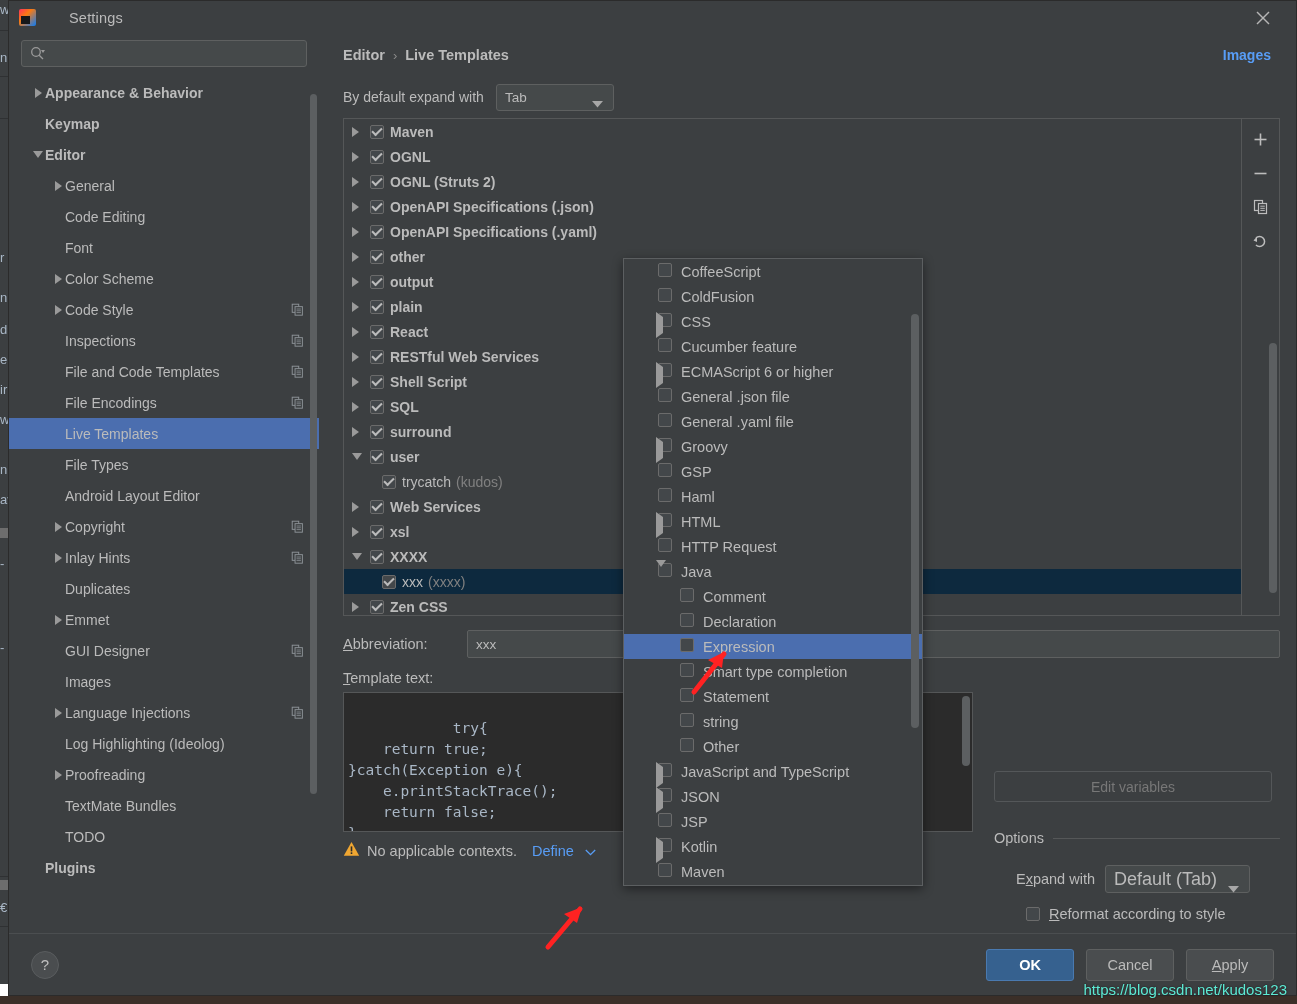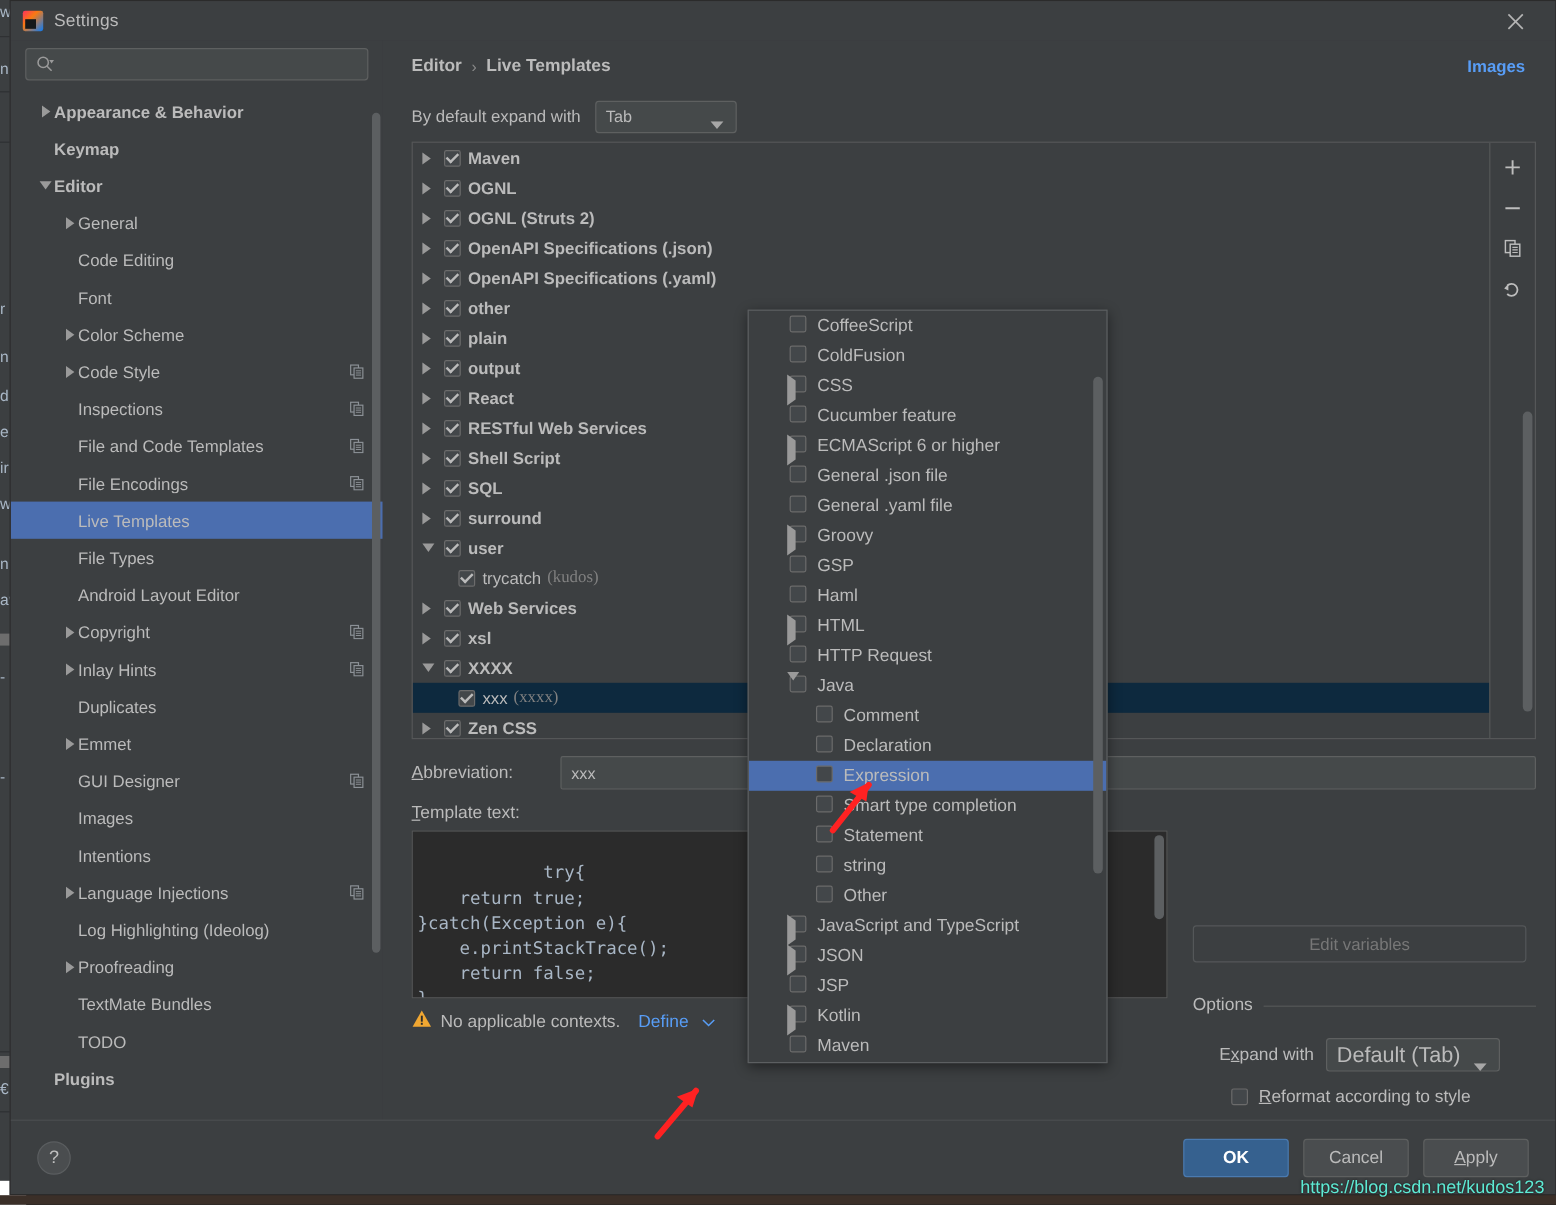--- a/index.html
+++ b/index.html
@@ -32,21 +32,21 @@
   }
 
   
   .dialog {
     position: absolute; left: 8px; top: 0px; width: 1289px; height: 996px;
     background: #3c3f41; border: 1px solid #2b2b2b;
     display: flex; flex-direction: column;
   }
   .titlebar {
     height: 33px; background: #3c3f41; display: flex; align-items: center;
-    padding-left: 10px; position: relative; flex: 0 0 33px;
+    padding-left: 10px; position: relative; flex: 0 0 33px; gap: 24px;
   }
   .ij-logo {
     width: 17px; height: 17px; border-radius: 2px; position: relative;
     background: linear-gradient(135deg,#fe315d 0%, #f97a12 38%, #087cfa 100%);
     margin-right: 9px; flex: 0 0 17px;
   }
   .ij-logo::after {
     content: ""; position: absolute; left: 2px; bottom: 2px; width: 9px; height: 8px;
     background: #16181a;
   }
@@ -133,21 +133,21 @@
   .trow {
     height: 25px; display: flex; align-items: center; color: #bbbbbb;
     font-size: 14px; padding-left: 8px; white-space: nowrap; cursor: default;
   }
   .trow.sel { background: #0d293e; }
   .trow .tri { width: 18px; flex: 0 0 18px; display: flex; align-items: center; }
   .trow .indent { width: 30px; flex: 0 0 30px; }
   .trow .cbx { flex: 0 0 20px; display: flex; align-items: center; }
   .trow .txt { font-weight: bold; }
   .trow .txt.norm { font-weight: normal; }
-  .trow .muted { color: #808080; font-weight: normal; margin-left: 5px; font-family: Liberation Serif, serif; }
+  .trow .muted { color: #808080; font-weight: normal; margin-left: 5px; }
   .tree-vscroll {
     position: absolute; right: 2px; top: 224px; width: 8px; height: 250px;
     background: #5c5f61; border-radius: 4px;
   }
   .tree-toolbar {
     width: 38px; flex: 0 0 38px; border-left: 1px solid #555758;
     display: flex; flex-direction: column; align-items: center; padding-top: 8px; gap: 10px;
   }
   .tb-btn { width: 24px; height: 24px; display: flex; align-items: center; justify-content: center; cursor: pointer; }
 
@@ -486,24 +486,20 @@
                   <line x1="6.8" y1="9.6" x2="12.2" y2="9.6" stroke="#9aa0a6" stroke-width="1"></line>
                   <line x1="6.8" y1="11.8" x2="12.2" y2="11.8" stroke="#9aa0a6" stroke-width="1"></line>
                 </svg>
               </span>
             </div>
             <div class="nav-item" style="padding-left: 42px;">
               <span class="tri"></span>
               <span class="lbl">Images</span>
             </div>
             <div class="nav-item" style="padding-left: 42px;">
-              <span class="tri"></span>
-              <span class="lbl">Intentions</span>
-            </div>
-            <div class="nav-item" style="padding-left: 42px;">
               <span class="tri">
                 <span class="tri-r"></span>
               </span>
               <span class="lbl">Language Injections</span>
               <span class="copy-ic">
                 <svg width="13" height="13" viewBox="0 0 16 16">
                   <rect x="1.5" y="1.5" width="8" height="10" fill="none" stroke="#9aa0a6" stroke-width="1.2"></rect>
                   <rect x="5" y="4.5" width="9" height="10.5" fill="#3c3f41" stroke="#9aa0a6" stroke-width="1.2"></rect>
                   <line x1="6.8" y1="7.4" x2="12.2" y2="7.4" stroke="#9aa0a6" stroke-width="1"></line>
                   <line x1="6.8" y1="9.6" x2="12.2" y2="9.6" stroke="#9aa0a6" stroke-width="1"></line>
@@ -614,30 +610,30 @@
                 </span>
                 <span class="txt">other</span>
               </div>
               <div class="trow">
                 <span class="tri">
                   <span class="tri-r"></span>
                 </span>
                 <span class="cbx">
                   <span class="cb on"></span>
                 </span>
+                <span class="txt">output</span>
+              </div>
+              <div class="trow">
+                <span class="tri">
+                  <span class="tri-r"></span>
+                </span>
+                <span class="cbx">
+                  <span class="cb on"></span>
+                </span>
                 <span class="txt">plain</span>
-              </div>
-              <div class="trow">
-                <span class="tri">
-                  <span class="tri-r"></span>
-                </span>
-                <span class="cbx">
-                  <span class="cb on"></span>
-                </span>
-                <span class="txt">output</span>
               </div>
               <div class="trow">
                 <span class="tri">
                   <span class="tri-r"></span>
                 </span>
                 <span class="cbx">
                   <span class="cb on"></span>
                 </span>
                 <span class="txt">React</span>
               </div>

